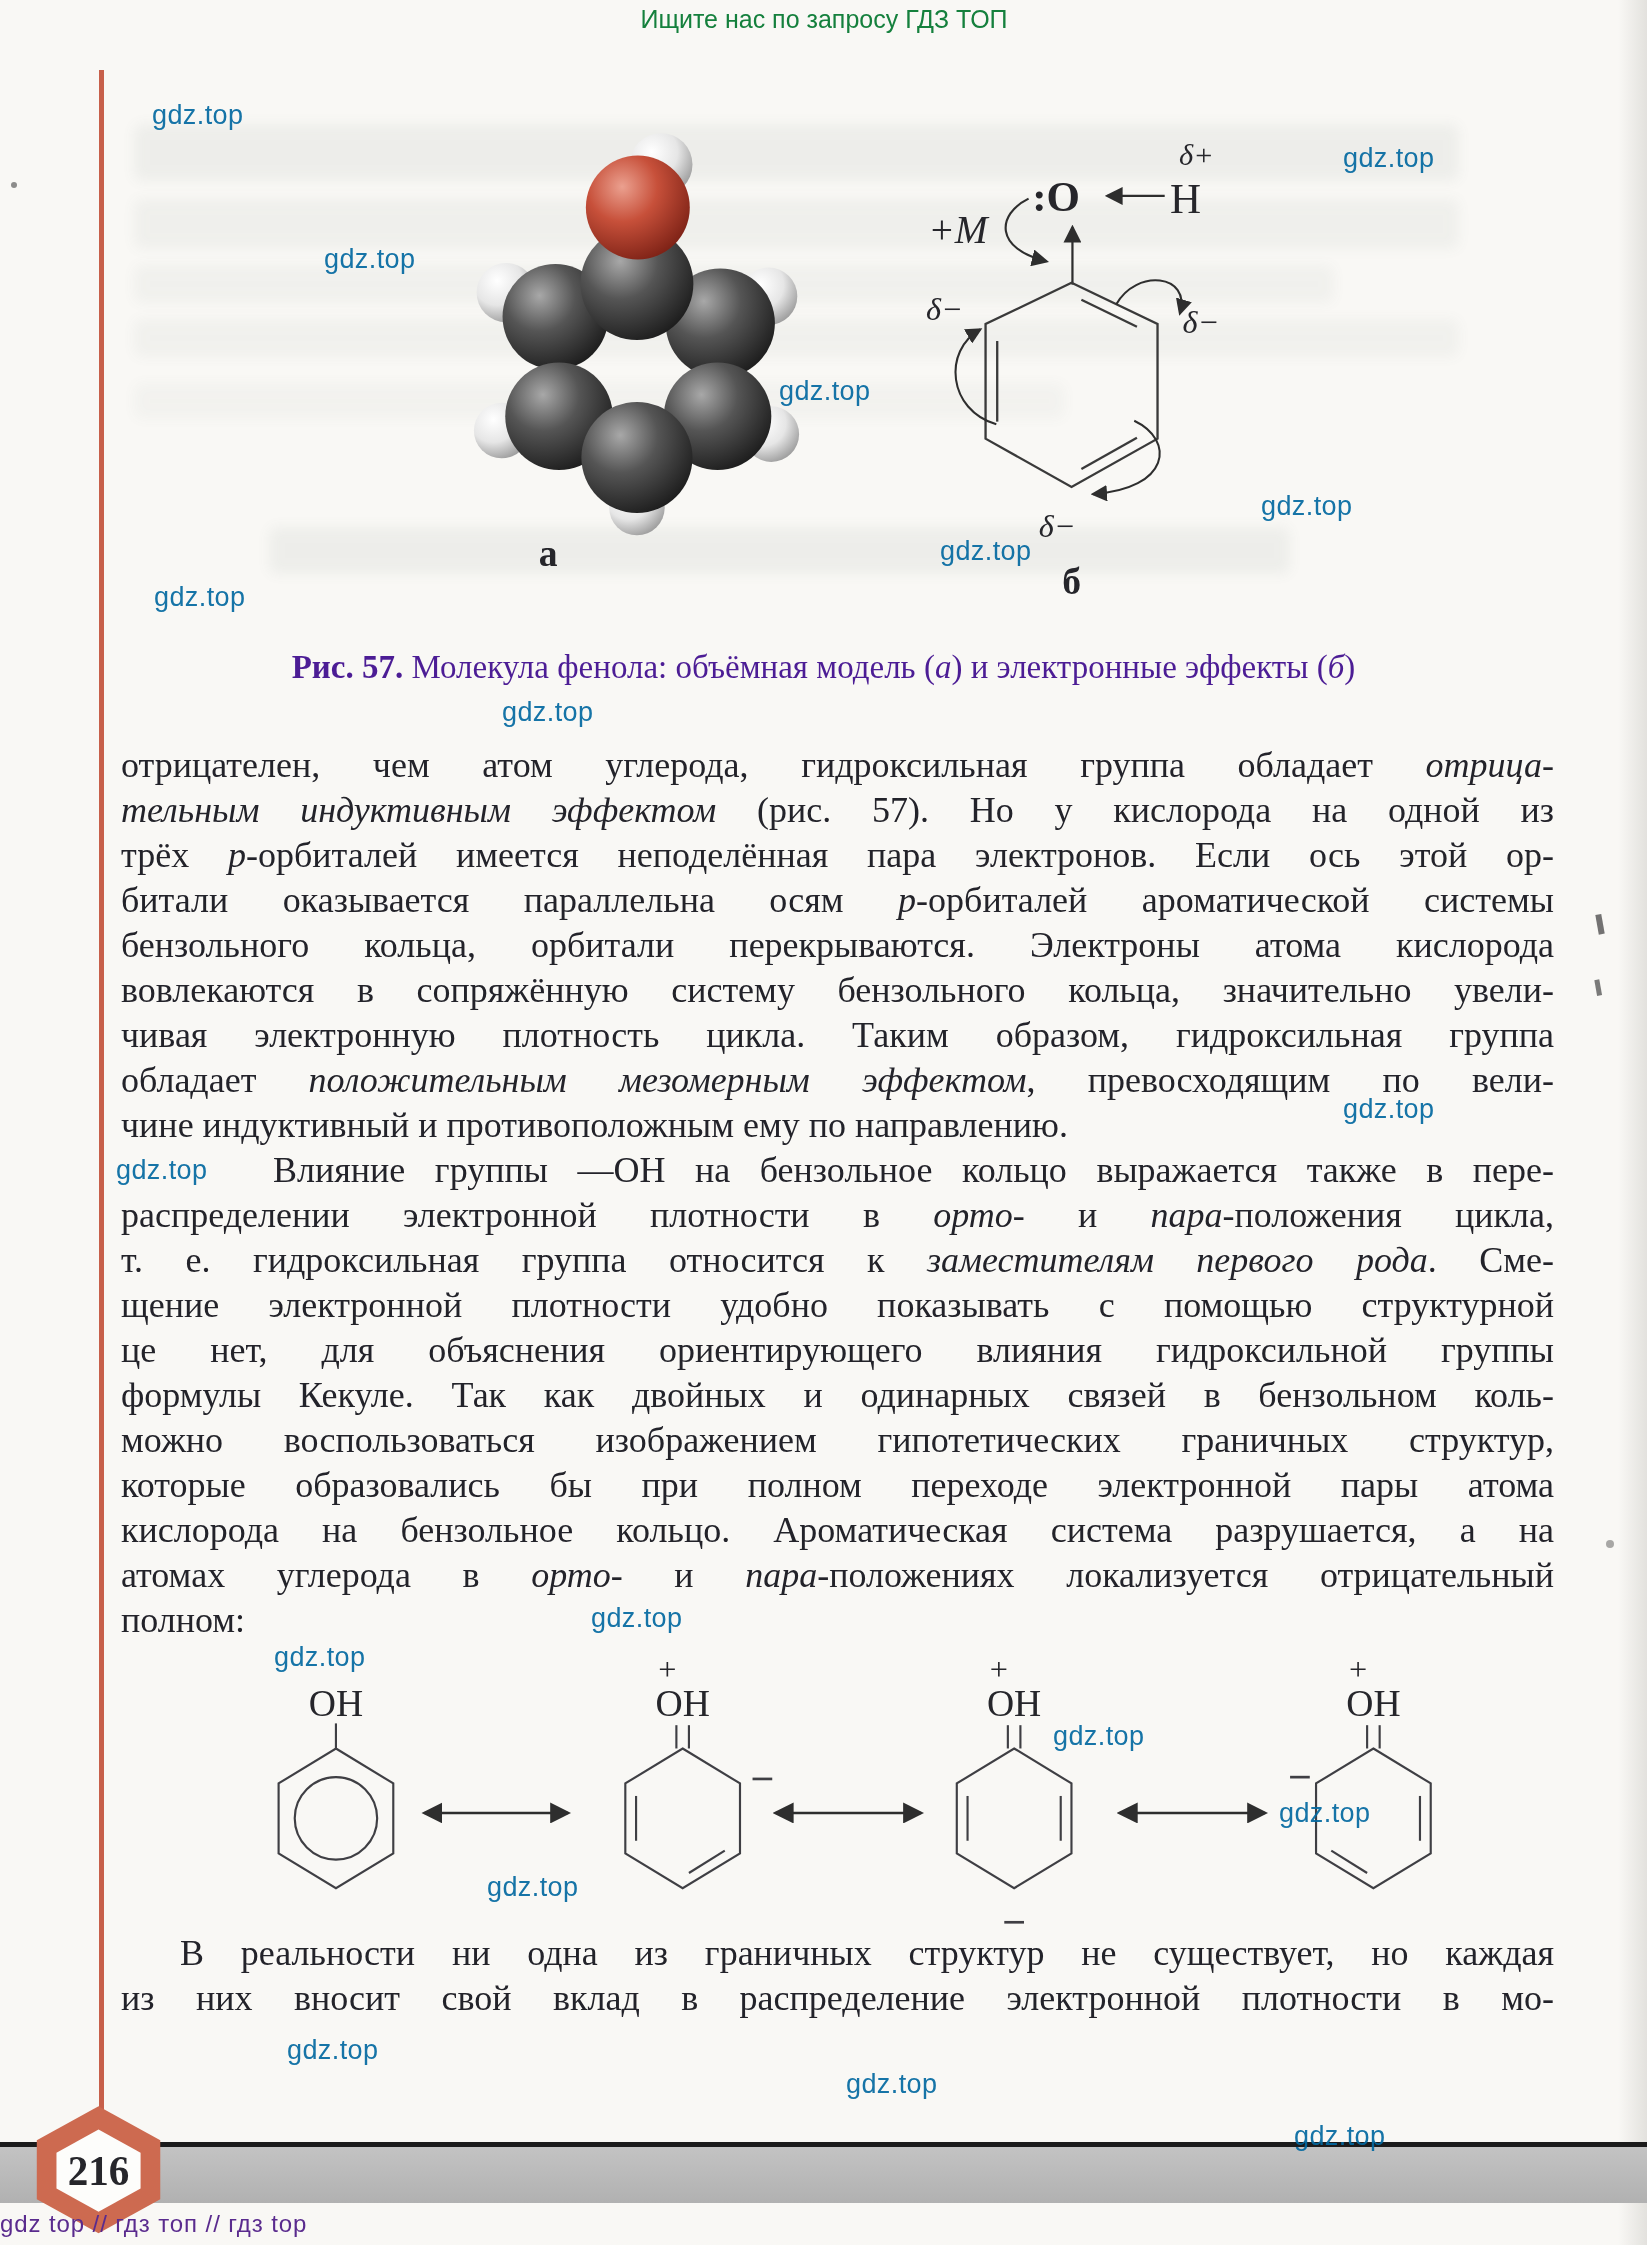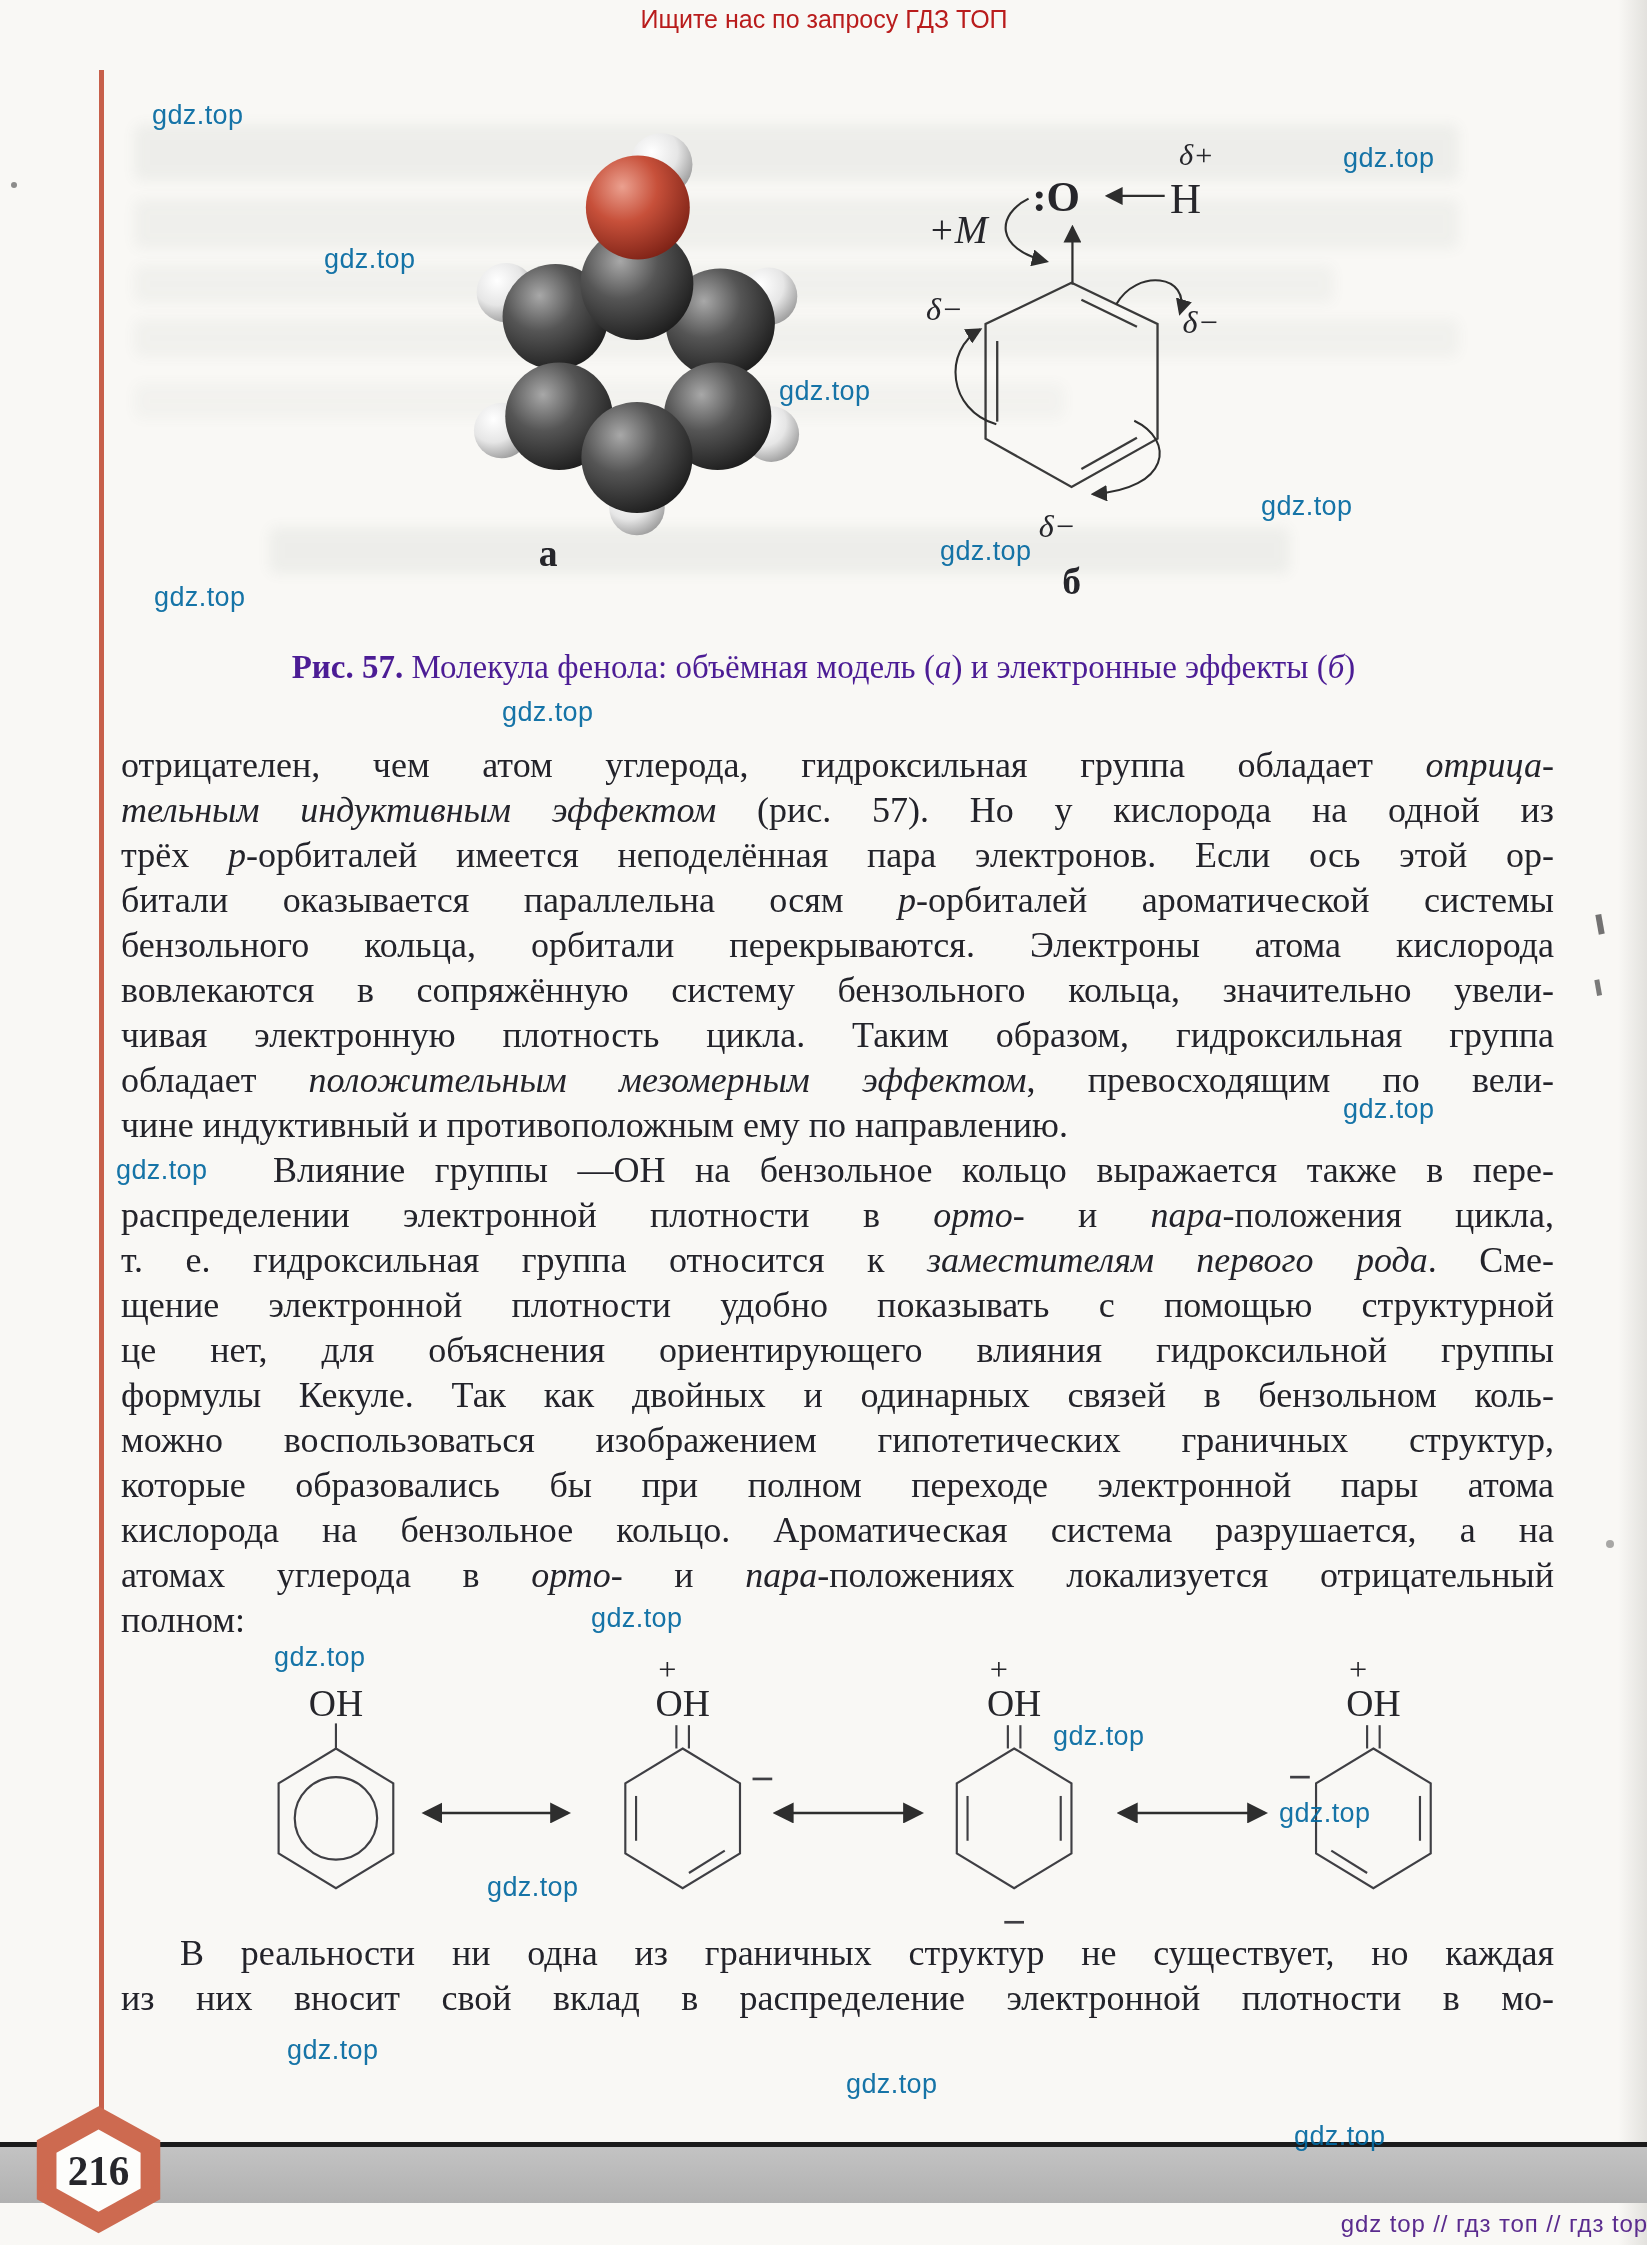--- a/index.html
+++ b/index.html
@@ -1,21 +1,21 @@
 <!DOCTYPE html>
 <html style="font-size:14.3px"><head>
 <meta charset="utf-8">
 <style>
   html,body{margin:0;padding:0;background:#e8e8e8;}
   .page{position:relative;width:1648px;height:2245px;background:#f9f8f5;overflow:hidden;
         font-family:"Liberation Serif","DejaVu Serif",serif;color:#1e1e24;}
   
   .promo-top{position:absolute;top:5.4px;left:0;width:100%;text-align:center;
-             font:25px "Liberation Sans","DejaVu Sans",sans-serif;color:#b91c1c;}
-  .promo-bottom{position:absolute;top:2210px;left:0;width:100%;text-align:right;
+             font:25px "Liberation Sans","DejaVu Sans",sans-serif;color:#15803d;}
+  .promo-bottom{position:absolute;top:2210px;left:0;width:100%;text-align:left;
              font:24px "Liberation Sans","DejaVu Sans",sans-serif;color:#5a2b8e;letter-spacing:0.9px;}
   
   .spine{position:absolute;left:99px;top:70px;width:5.4px;height:2072px;background:#c7604a;}
   .rule{position:absolute;left:0;top:2142px;width:1648px;height:4.5px;background:#1b1b1b;}
   .band{position:absolute;left:0;top:2147px;width:1648px;height:56px;
         background:linear-gradient(#c3c3c3,#b1b1b1);}
   .edge{position:absolute;right:0;top:0;width:30px;height:2245px;
         background:linear-gradient(90deg,rgba(0,0,0,0),rgba(60,55,45,.12));}
   .ghost{position:absolute;background:#5c6e66;filter:blur(6.3px);border-radius:7.2px;}
   .artifact{position:absolute;background:#454545;}

